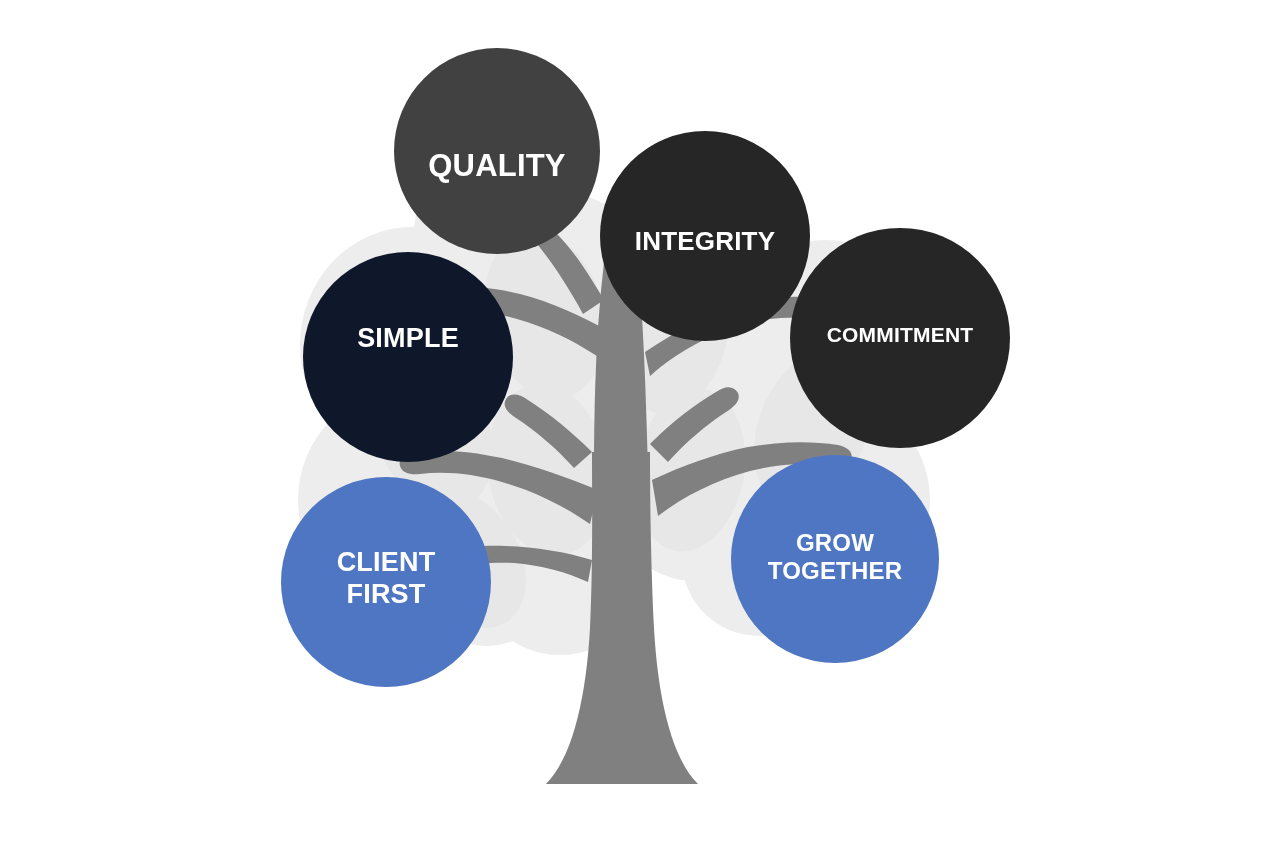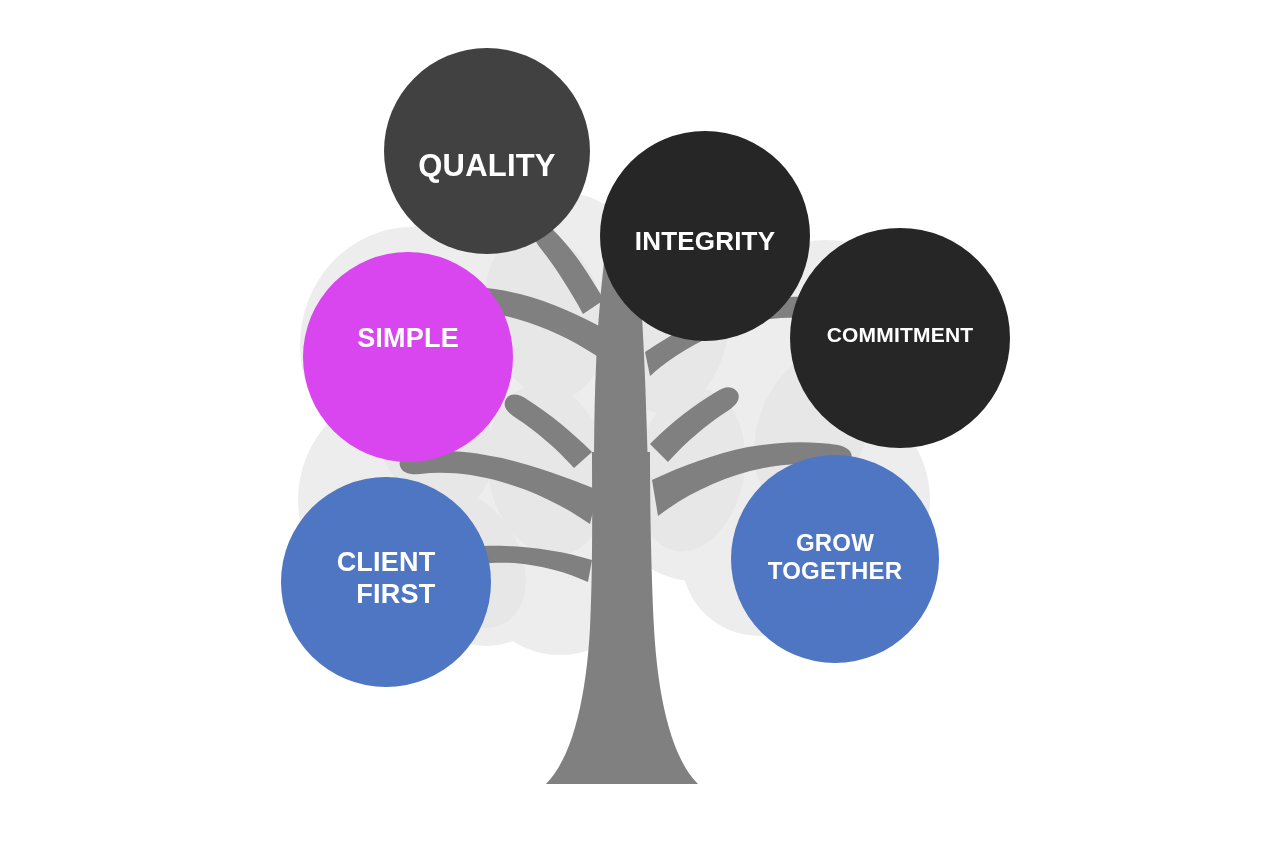--- a/index.html
+++ b/index.html
@@ -39,21 +39,21 @@
     box-sizing: border-box;
     user-select: none;
   }
   .bubble-label {
     display: block;
     white-space: pre-line;
     padding: 0 8px;
   }
 
   
-  #bubble-quality   { left: 384px; top: 48px;  width: 206px; height: 206px; font-size: 31px; }
+  #bubble-quality   { left: 394px; top: 48px;  width: 206px; height: 206px; font-size: 31px; }
   #bubble-integrity { left: 600px; top: 131px; width: 210px; height: 210px; font-size: 26px; }
   #bubble-commitment{ left: 790px; top: 228px; width: 220px; height: 220px; font-size: 21px; justify-content: center; }
   #bubble-simple    { left: 303px; top: 252px; width: 210px; height: 210px; font-size: 27px; }
   #bubble-clientfirst{left: 281px; top: 477px; width: 210px; height: 210px; font-size: 27px; }
   #bubble-growtogether{left:731px; top: 455px; width: 208px; height: 208px; font-size: 24px; }
 
   
   #bubble-quality .bubble-label   { transform: translateY(15px); }
   #bubble-integrity .bubble-label { transform: translateY(-3px); margin-top: 16px; }
   #bubble-commitment .bubble-label{ transform: translateY(-3px); }
@@ -188,25 +188,25 @@
   </div>
 
   <div class="value-bubble" id="bubble-integrity" style="background:#262626;">
     <span class="bubble-label">INTEGRITY</span>
   </div>
 
   <div class="value-bubble" id="bubble-commitment" style="background:#262626;">
     <span class="bubble-label">COMMITMENT</span>
   </div>
 
-  <div class="value-bubble" id="bubble-simple" style="background:#d946ef;">
+  <div class="value-bubble" id="bubble-simple" style="background:#0f172a;">
     <span class="bubble-label">SIMPLE</span>
   </div>
 
-  <div class="value-bubble" id="bubble-clientfirst" style="background:#4f76c3;text-align:right;">
+  <div class="value-bubble" id="bubble-clientfirst" style="background:#4f76c3;">
     <span class="bubble-label">CLIENT
 FIRST</span>
   </div>
 
   <div class="value-bubble" id="bubble-growtogether" style="background:#4f76c3;">
     <span class="bubble-label">GROW
 TOGETHER</span>
   </div>
 
 </div>

